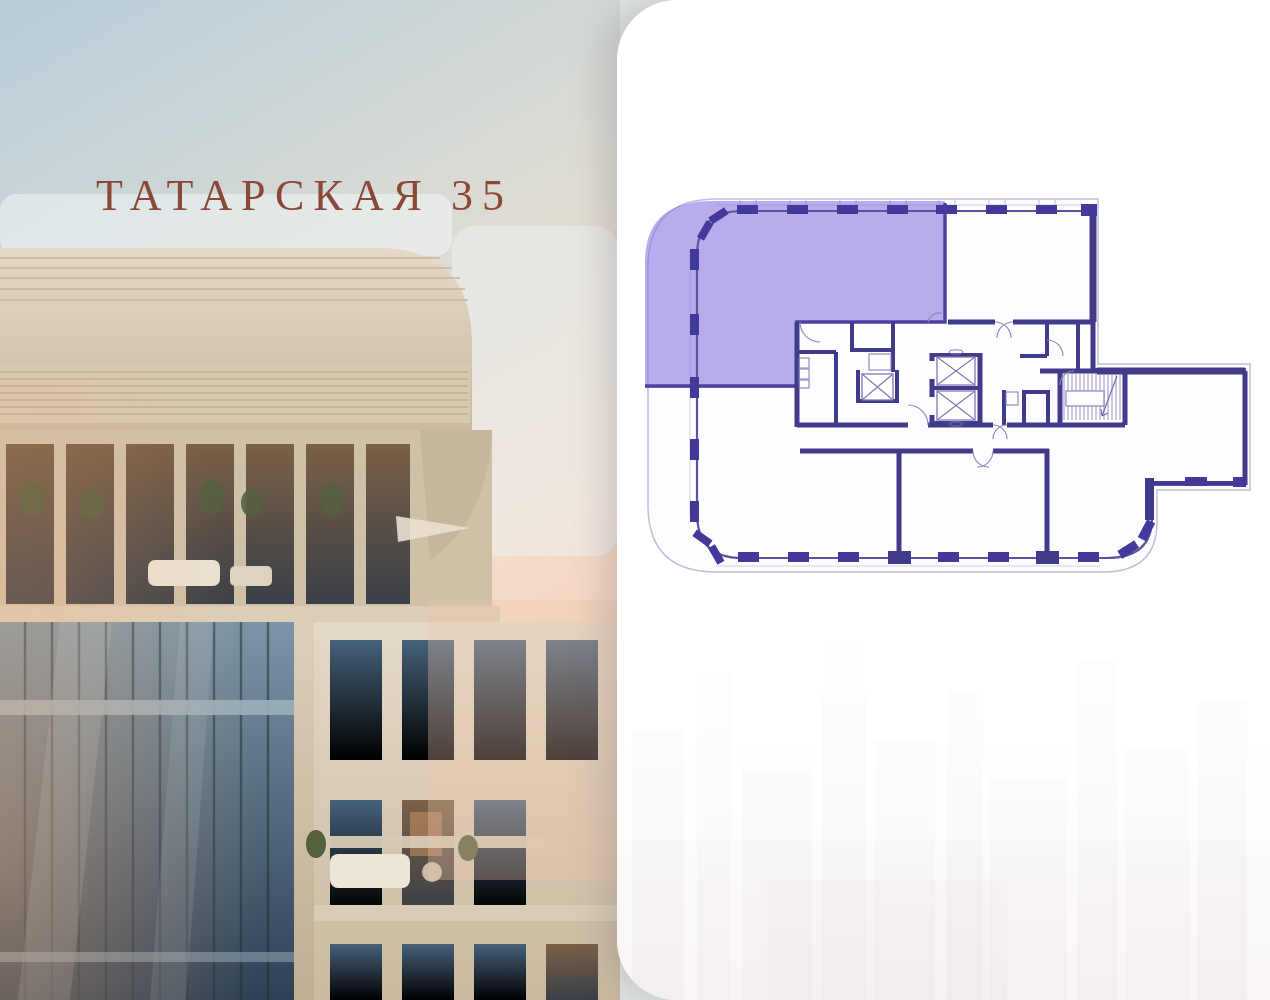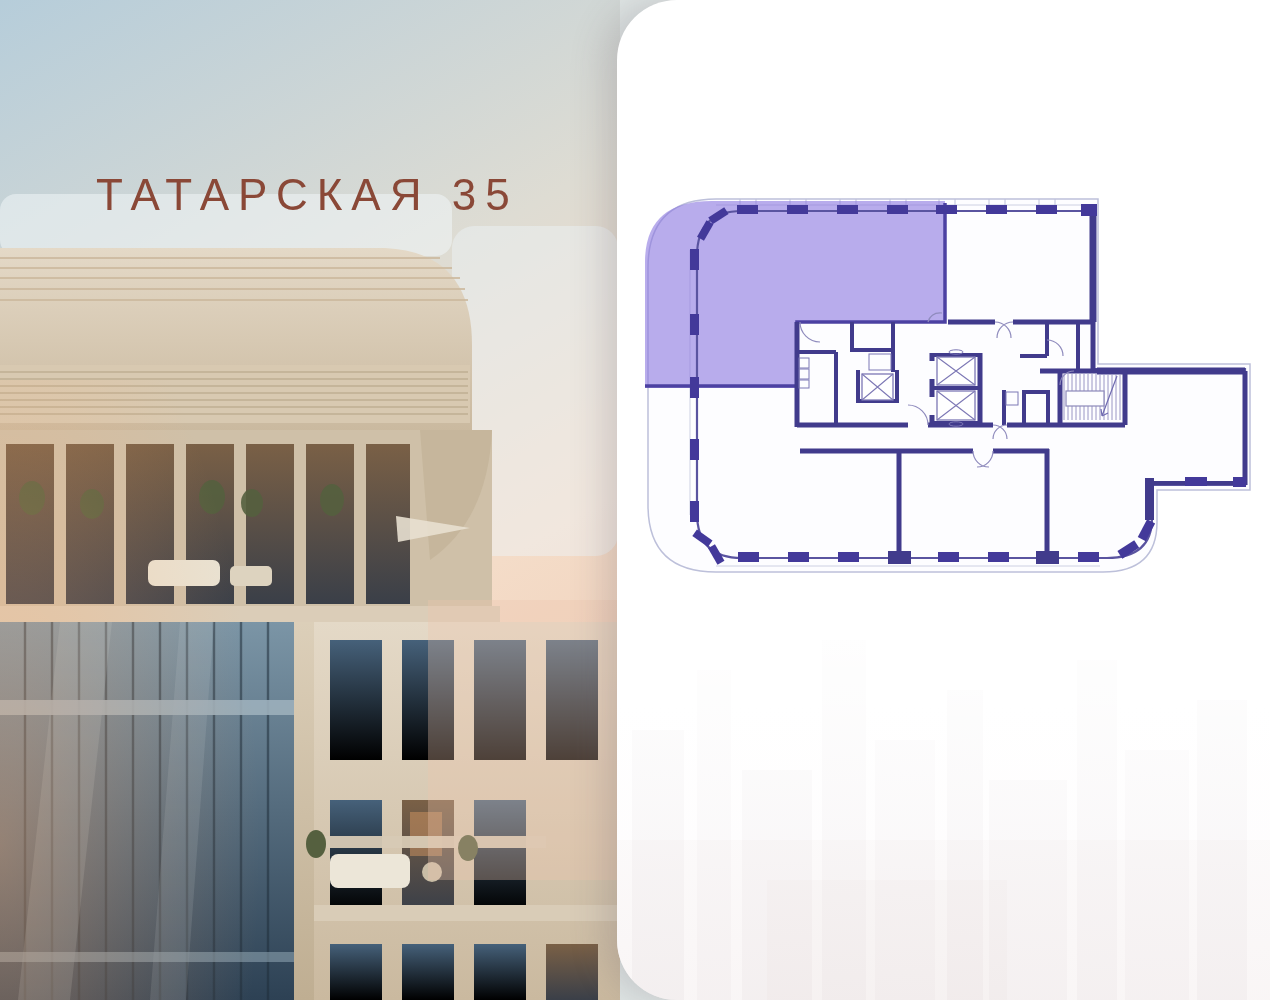--- a/index.html
+++ b/index.html
@@ -4,21 +4,21 @@
 <style>
   html,body{margin:0;padding:0;}
   body{
     width:1270px;height:1000px;position:relative;overflow:hidden;
     font-family:"Liberation Sans",sans-serif;background:#dfe5e4;
   }
   
   .photo{position:absolute;left:0;top:0;width:620px;height:1000px;}
   .logo{
     position:absolute;left:96px;top:170px;width:520px;
-    font-family:Liberation Sans, sans-serif;font-size:44px;font-weight:400;
+    font-family:Liberation Serif, serif;font-size:44px;font-weight:400;
     letter-spacing:9px;color:#8a4837;white-space:nowrap;
   }
   
   .card{
     position:absolute;left:617px;top:0;width:653px;height:1000px;
     background:#ffffff;border-radius:60px 0 0 60px;overflow:hidden;
     box-shadow:-14px 0 34px rgba(90,80,95,.20);
   }
   .city-fade{position:absolute;left:0;right:0;bottom:0;height:420px;}
   .city-fade svg{position:absolute;inset:0;}

